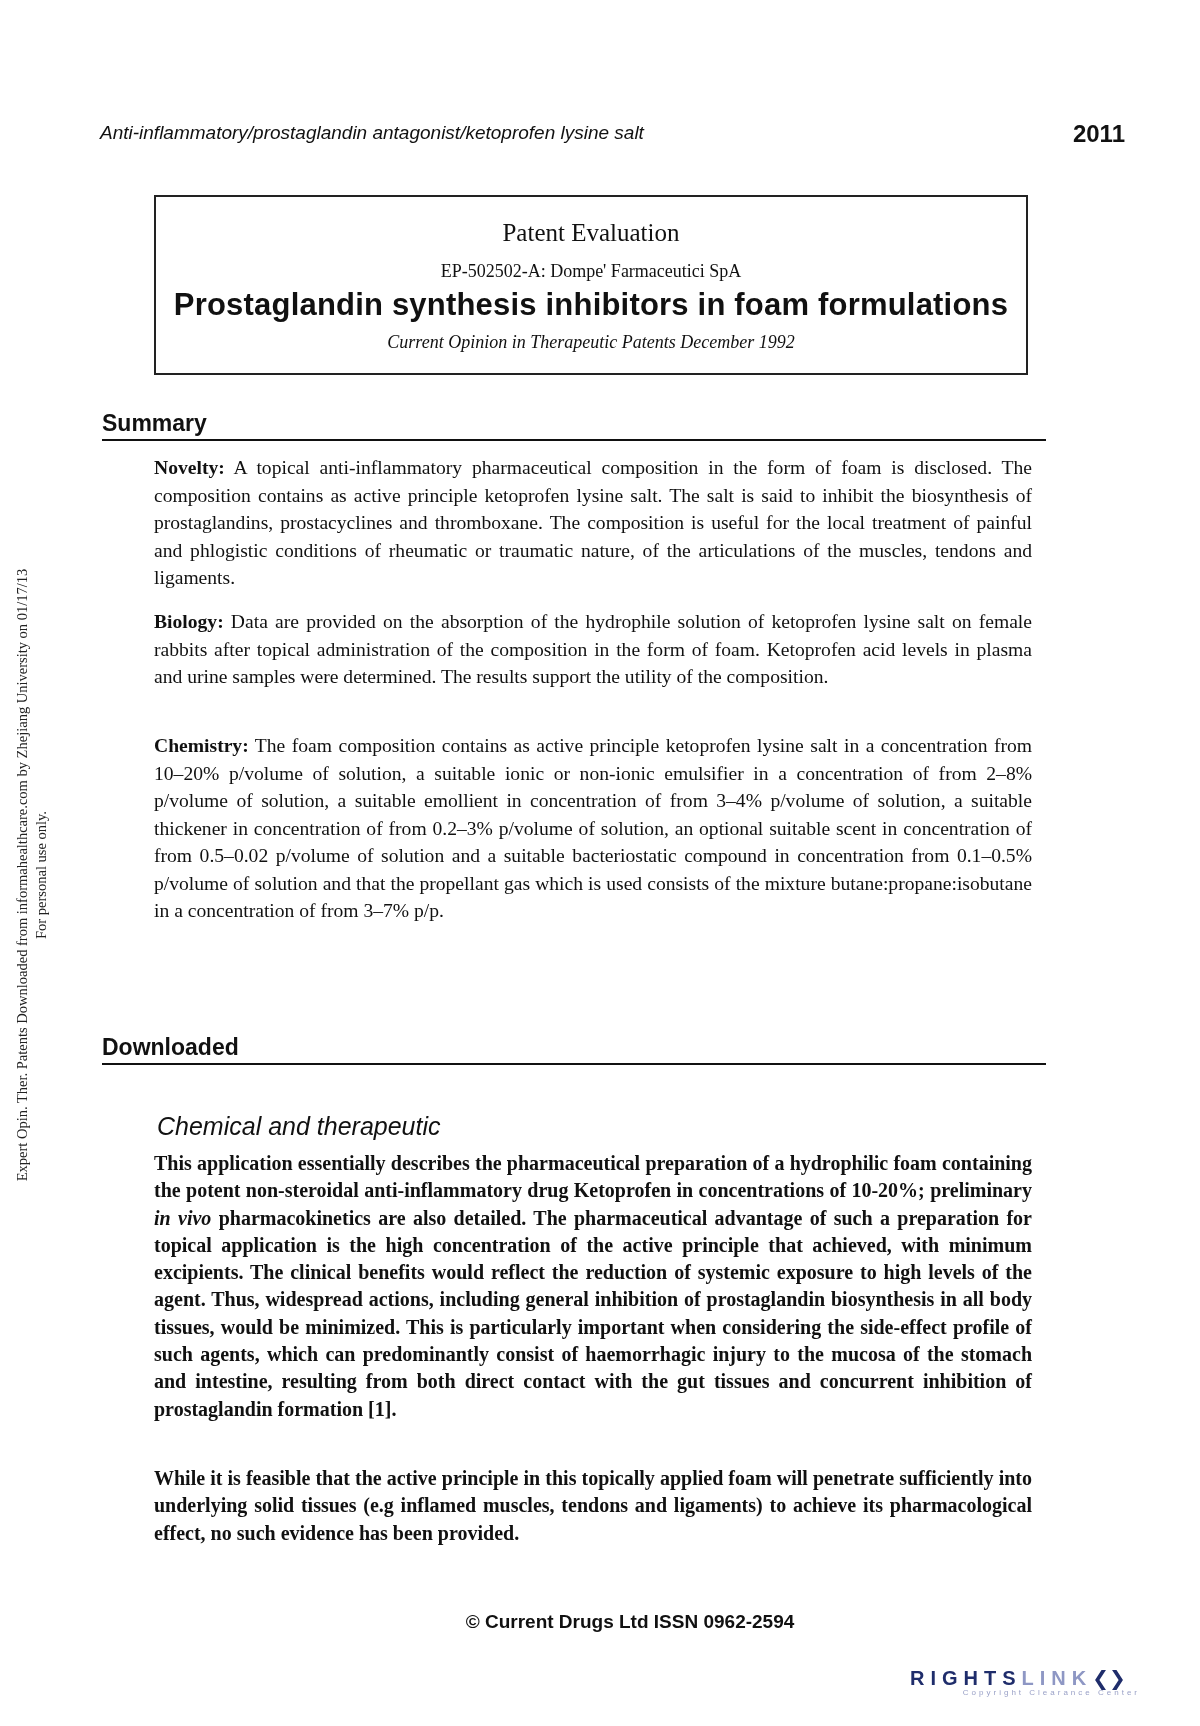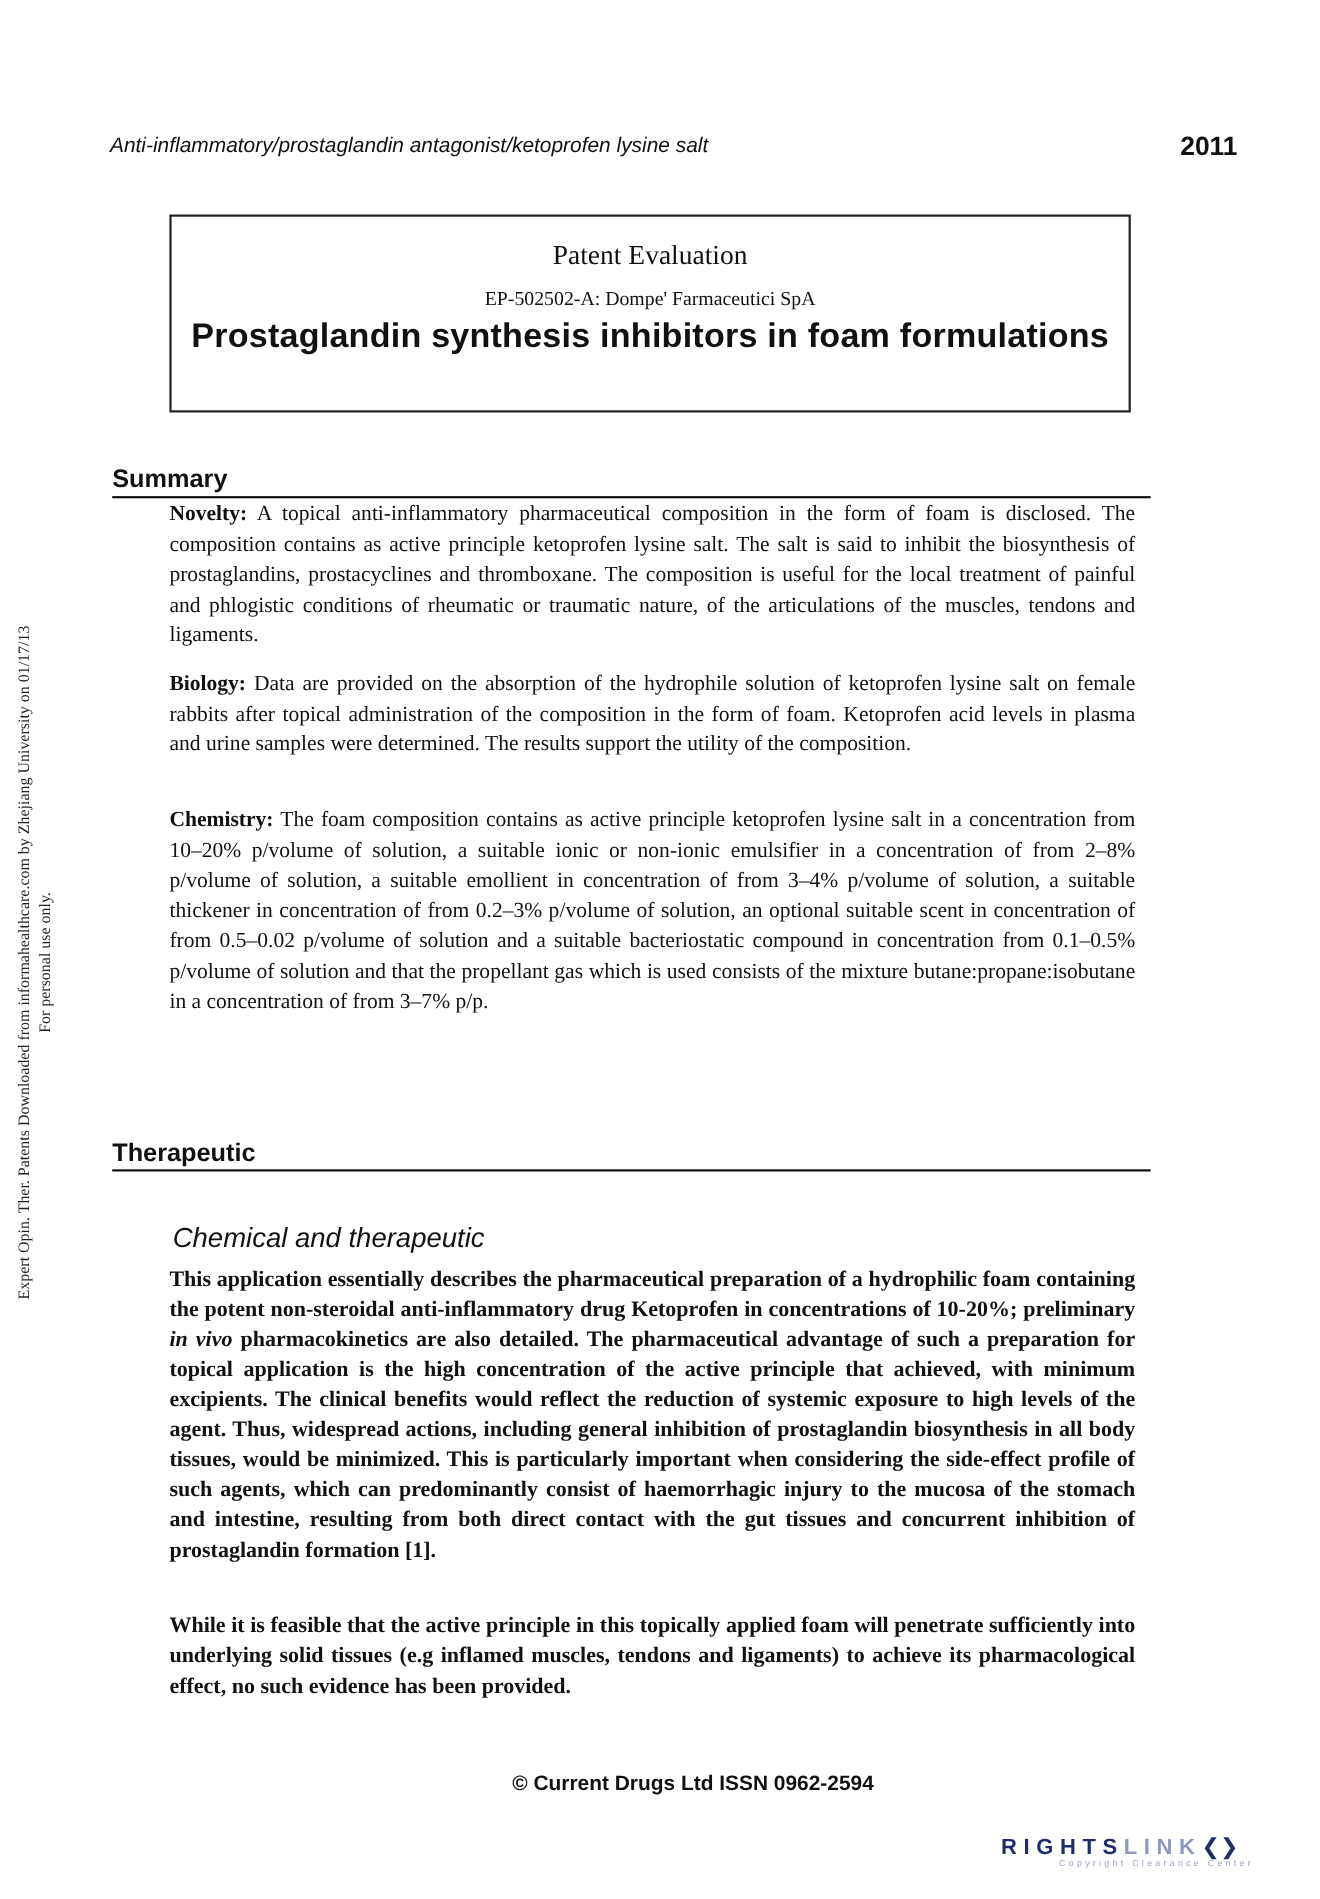--- a/index.html
+++ b/index.html
@@ -48,40 +48,41 @@
   <div class="side-note-inner">
     <div>Expert Opin. Ther. Patents Downloaded from informahealthcare.com by Zhejiang University on 01/17/13</div>
     <div>For personal use only.</div>
   </div>
 </div>
 
 <div class="title-box">
   <div class="tb-label serif">Patent Evaluation</div>
   <div class="tb-patent serif">EP-502502-A: Dompe' Farmaceutici SpA</div>
   <div class="tb-title sans">Prostaglandin synthesis inhibitors in foam formulations</div>
+  <div class="tb-source serif">Current Opinion in Therapeutic Patents December 1992</div>
 </div>
 
-<div class="section-head sans" style="top: 406px; margin-top: 12px;">
+<div class="section-head sans" style="top: 406px;">
   <span>Summary</span>
 </div>
 
 <div class="para serif" style="top: 454px;">
   <b>Novelty:</b><span> A topical anti-inflammatory pharmaceutical composition in the form of foam is disclosed. The composition contains as active principle ketoprofen lysine salt. The salt is said to inhibit the biosynthesis of prostaglandins, prostacyclines and thromboxane. The composition is useful for the local treatment of painful and phlogistic conditions of rheumatic or traumatic nature, of the articulations of the muscles, tendons and ligaments.</span>
 </div>
 
 <div class="para serif" style="top: 608px;">
   <b>Biology:</b><span> Data are provided on the absorption of the hydrophile solution of ketoprofen lysine salt on female rabbits after topical administration of the composition in the form of foam. Ketoprofen acid levels in plasma and urine samples were determined. The results support the utility of the composition.</span>
 </div>
 
 <div class="para serif" style="top: 732px;">
   <b>Chemistry:</b><span> The foam composition contains as active principle ketoprofen lysine salt in a concentration from 10–20% p/volume of solution, a suitable ionic or non-ionic emulsifier in a concentration of from 2–8% p/volume of solution, a suitable emollient in concentration of from 3–4% p/volume of solution, a suitable thickener in concentration of from 0.2–3% p/volume of solution, an optional suitable scent in concentration of from 0.5–0.02 p/volume of solution and a suitable bacteriostatic compound in concentration from 0.1–0.5% p/volume of solution and that the propellant gas which is used consists of the mixture butane:propane:isobutane in a concentration of from 3–7% p/p.</span>
 </div>
 
 <div class="section-head sans" style="top: 1030px;">
-  <span>Therapeutic</span>
+  <span>Downloaded</span>
 </div>
 
 <div class="subhead sans">Chemical and therapeutic</div>
 
 <div class="para serif bold-para" style="top: 1150px;">
   <span>This application essentially describes the pharmaceutical preparation of a hydrophilic foam containing the potent non-steroidal anti-inflammatory drug Ketoprofen in concentrations of 10-20%; preliminary </span><i>in vivo</i><span> pharmacokinetics are also detailed. The pharmaceutical advantage of such a preparation for topical application is the high concentration of the active principle that achieved, with minimum excipients. The clinical benefits would reflect the reduction of systemic exposure to high levels of the agent. Thus, widespread actions, including general inhibition of prostaglandin biosynthesis in all body tissues, would be minimized. This is particularly important when considering the side-effect profile of such agents, which can predominantly consist of haemorrhagic injury to the mucosa of the stomach and intestine, resulting from both direct contact with the gut tissues and concurrent inhibition of prostaglandin formation [1].</span>
 </div>
 
 <div class="para serif bold-para" style="top: 1465px;">
   <span>While it is feasible that the active principle in this topically applied foam will penetrate sufficiently into underlying solid tissues (e.g inflamed muscles, tendons and ligaments) to achieve its pharmacological effect, no such evidence has been provided.</span>

